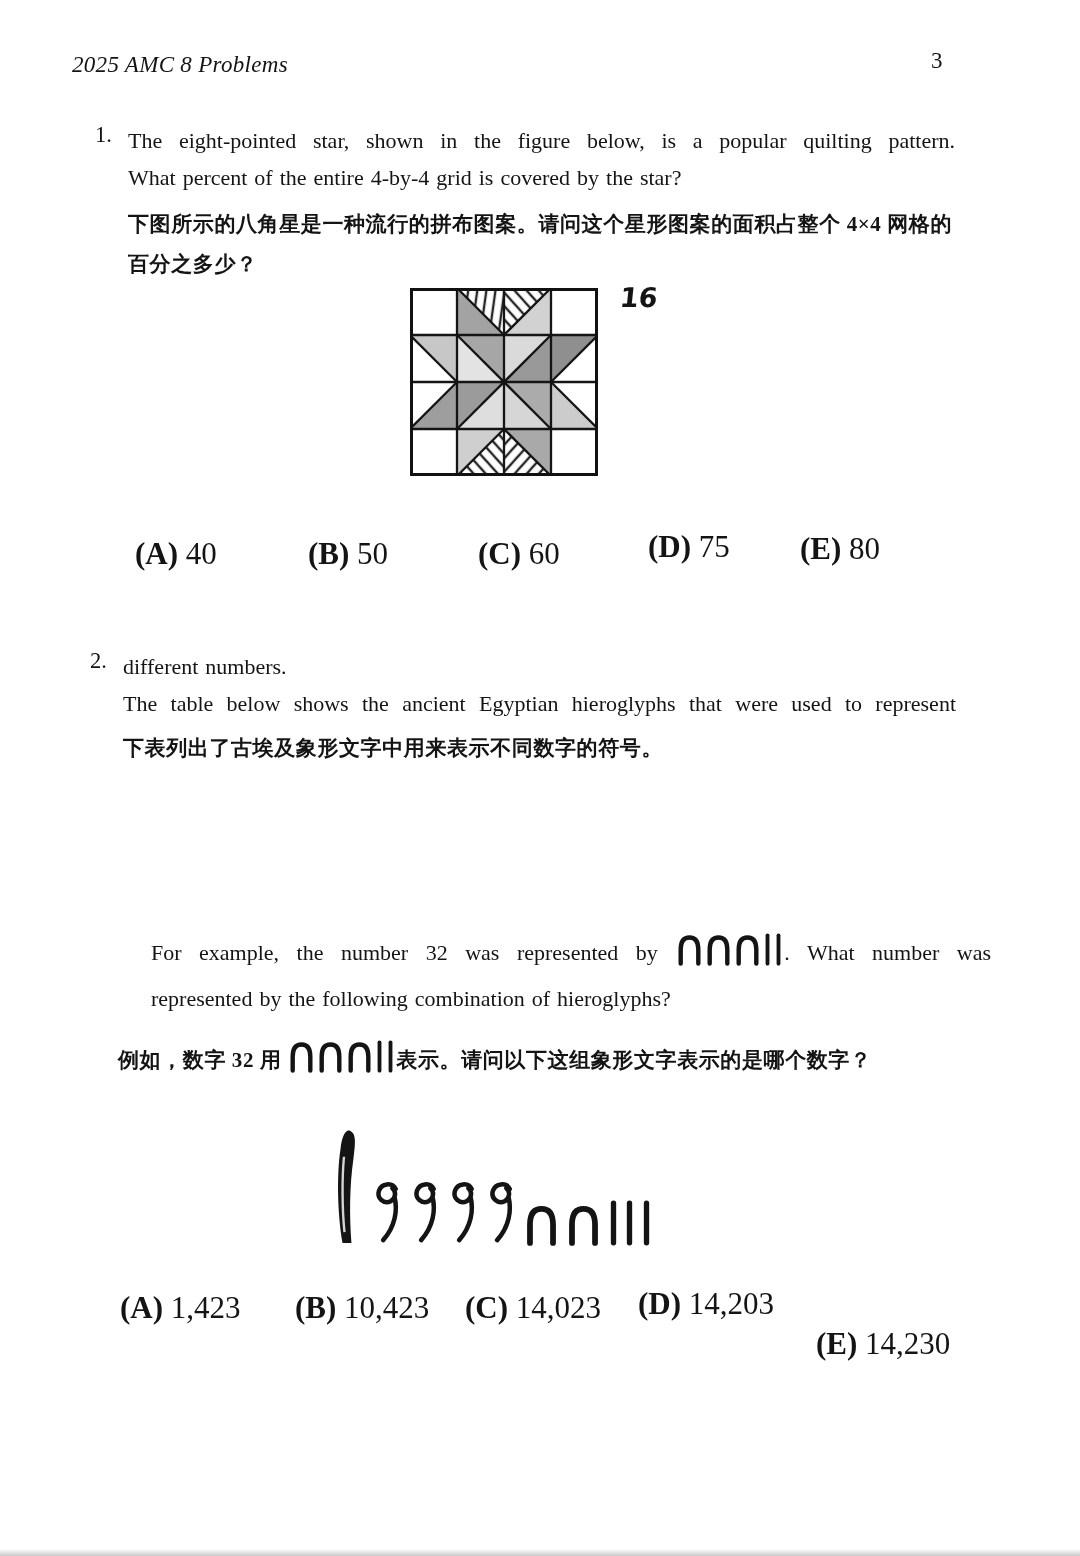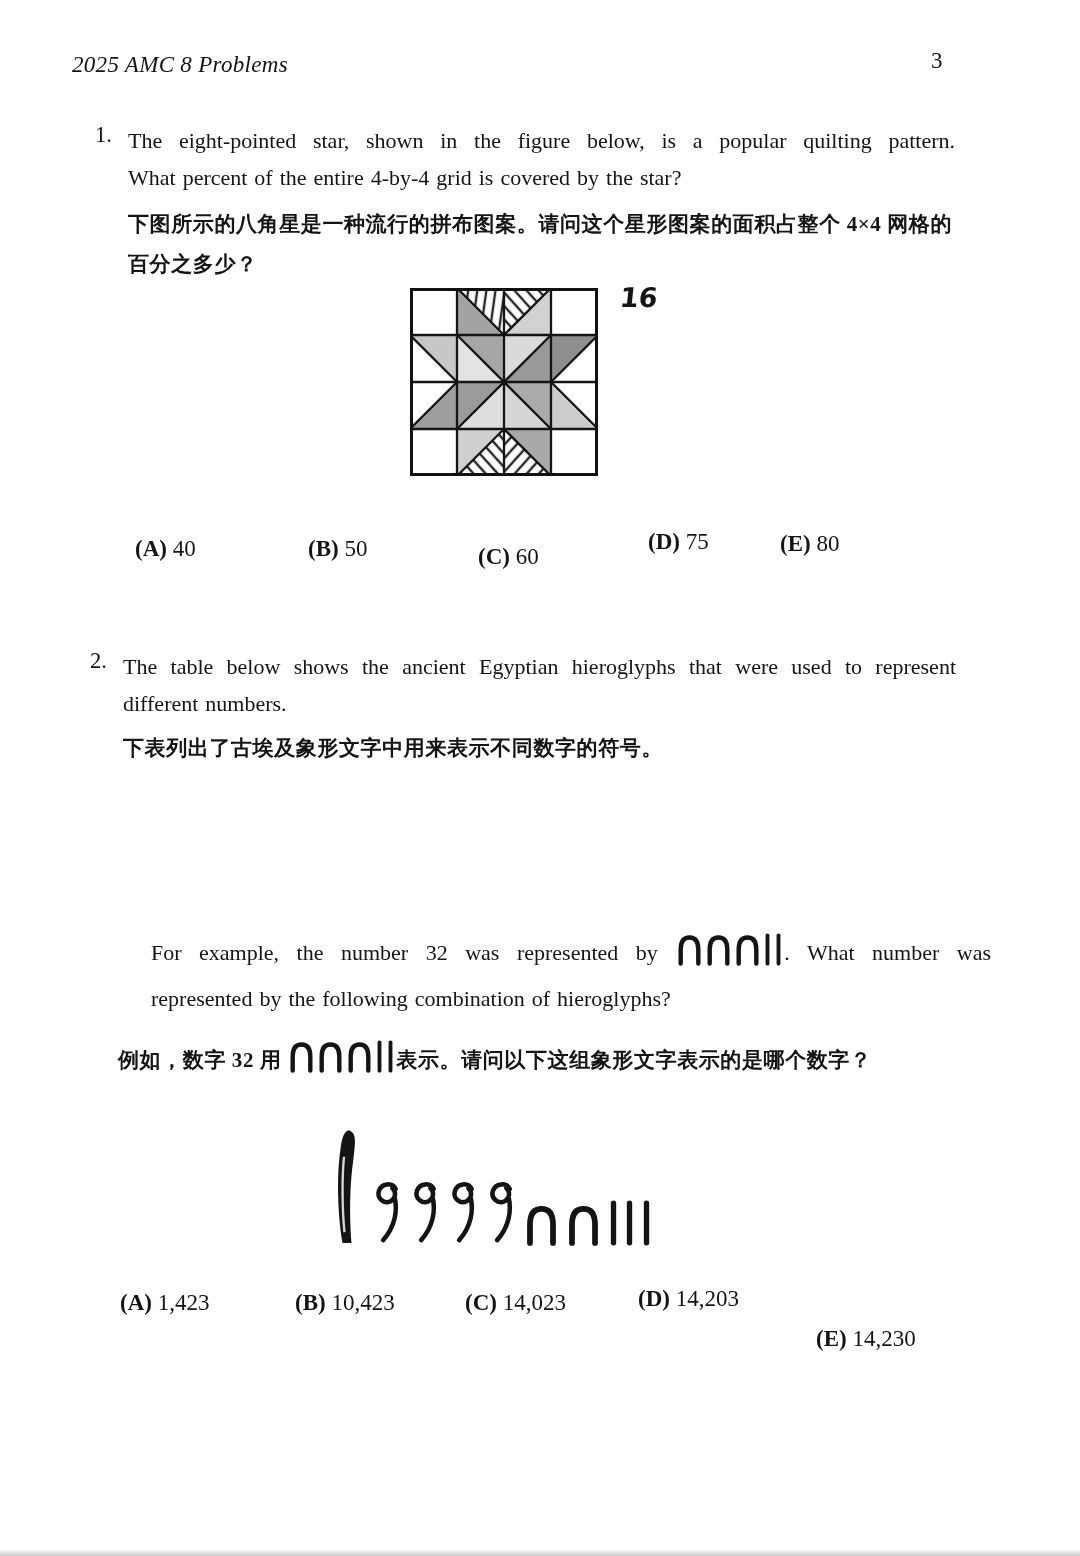--- a/index.html
+++ b/index.html
@@ -11,21 +11,21 @@
   .abs{position:absolute;}
   .hdr-title{font-style:italic;font-size:23px;letter-spacing:.3px;}
   .hdr-page{font-size:23px;}
   .prob{display:flex;}
   .prob-num{font-size:22.5px;width:33px;flex:none;}
   .prob-body{flex:1;}
   .en{font-size:22px;line-height:37px;word-spacing:1.5px;}
   .just{text-align:justify;text-align-last:justify;}
   .zh{font-size:21px;line-height:40px;font-weight:600;letter-spacing:.6px;
       font-family:"Liberation Serif","DejaVu Serif",serif;}
-  .choice{position:absolute;font-size:23px;white-space:nowrap;}
+  .choice{position:absolute;font-size:31px;white-space:nowrap;}
   .choice b{font-weight:bold;}
   
   table.htable{border-collapse:collapse;}
   table.htable td{border:2.4px solid #151515;text-align:center;vertical-align:middle;
       font-size:21.5px;padding:0;}
   tr.hrow-glyphs td{height:76px;}
   tr.hrow-nums td{height:31px;}
   
   .inline-glyphs{display:inline-block;white-space:nowrap;vertical-align:-6px;}
   .inline-glyphs svg{display:inline-block;margin:0 1px;}
@@ -117,30 +117,30 @@
       </g>
       <rect x="1.5" y="1.5" width="185" height="185" fill="none" stroke="#111" stroke-width="3"></rect>
     </svg>
   </div>
 
   <div class="abs" style="left:620px;top:282px;font-family:'DejaVu Sans',sans-serif;font-size:27px;font-weight:600;transform:skewX(-6deg);">16</div>
 
   <div class="abs" style="left:0;top:536px;width:1080px;height:40px;">
     <span class="choice" style="left:135px;"><b>(A)</b>&nbsp;<span>40</span></span>
     <span class="choice" style="left:308px;"><b>(B)</b>&nbsp;<span>50</span></span>
-    <span class="choice" style="left:478px;margin-top:8px;"><b>(C)</b>&nbsp;<span>60</span></span>
+    <span class="choice" style="left:478px;"><b>(C)</b>&nbsp;<span>60</span></span>
     <span class="choice" style="left:648px;top:-7px;"><b>(D)</b>&nbsp;<span>75</span></span>
-    <span class="choice" style="left:780px;top:-5px;"><b>(E)</b>&nbsp;<span>80</span></span>
+    <span class="choice" style="left:800px;top:-5px;"><b>(E)</b>&nbsp;<span>80</span></span>
   </div>
 
   <div class="abs prob" style="left:90px;top:648px;width:866px;">
     <div class="prob-num">2.</div>
     <div class="prob-body">
+      <div class="en">different numbers.</div>
       <div class="en just">The table below shows the ancient Egyptian hieroglyphs that were used to represent</div>
-      <div class="en">different numbers.</div>
       <div class="zh" style="margin-top:6px;">下表列出了古埃及象形文字中用来表示不同数字的符号。</div>
     </div>
   </div>
 
 
   <div class="abs" style="left:118px;top:932px;width:840px;margin-left:33px;">
     <div class="en just" style="line-height:42px;">
       <span>For example, the number 32 was represented by</span>
       <span class="inline-glyphs"><svg class="g g-10" viewBox="0 0 46 56">
             <path d="M8 52 L8 28 C8 12 15 7.5 23 7.5 C31 7.5 38 12 38 28 L38 52" stroke="#141414" stroke-width="7.5" stroke-linecap="round" fill="none"></path>

